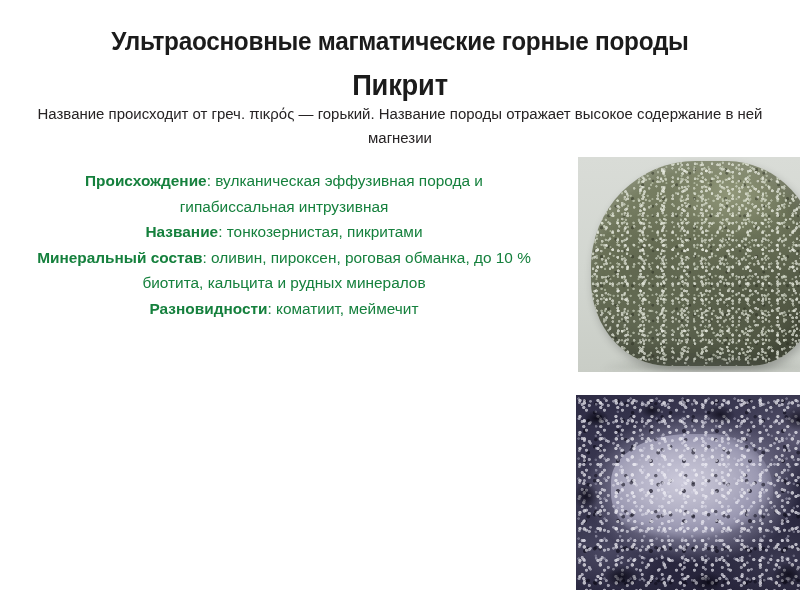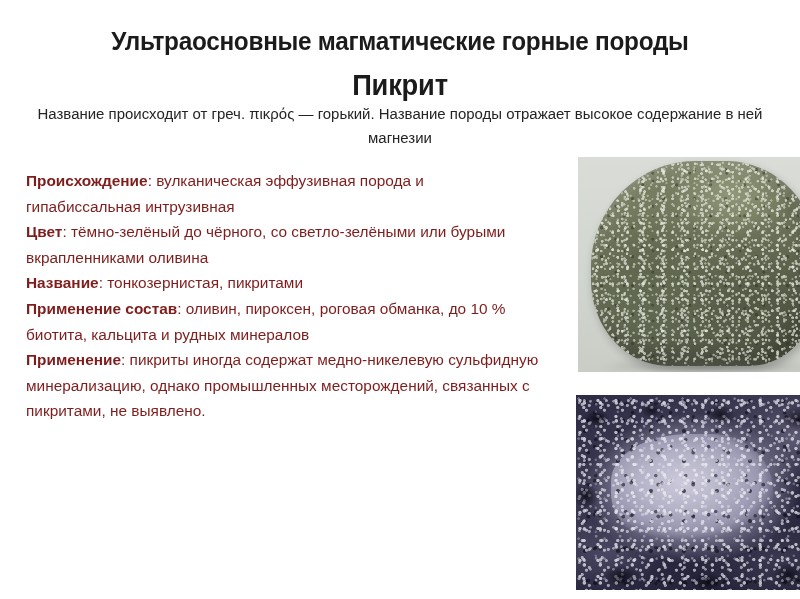--- a/index.html
+++ b/index.html
@@ -71,21 +71,22 @@
   }
 
   
   #body-text {
     position: absolute;
     left: 26px;
     top: 168px;
     width: 516px;
     font-size: 15.4px;
     line-height: 25.6px;
-    color: #7f1d1d;
+    color: #15803d;
+    text-align: center;
   }
   #body-text p {
     margin: 0;
     padding: 0;
     white-space: normal;
   }
   #body-text .term {
     font-weight: 700;
   }
   
@@ -251,37 +252,34 @@
   <h2 class="slide-subtitle">Пикрит</h2>
 
   <p class="etymology">Название происходит от греч. πικρός — горький. Название породы отражает высокое содержание в ней магнезии</p>
 
   <div id="body-text">
 
     <p class="prop">
       <span class="term">Происхождение</span><span>: </span><span>вулканическая эффузивная порода и гипабиссальная интрузивная</span>
     </p>
 
-    <p class="prop">
-      <span class="term">Цвет</span><span>: </span><span>тёмно-зелёный до чёрного, со светло-зелёными или бурыми вкрапленниками оливина</span>
-    </p>
 
     <p class="prop">
       <span class="term">Название</span><span>: </span><span>тонкозернистая, пикритами</span>
     </p>
 
 
     <p class="prop">
-      <span class="term">Применение состав</span><span>: </span><span>оливин, пироксен, роговая обманка, до 10 % биотита, кальцита и рудных минералов</span>
+      <span class="term">Минеральный состав</span><span>: </span><span>оливин, пироксен, роговая обманка, до 10 % биотита, кальцита и рудных минералов</span>
     </p>
 
-
     <p class="prop">
-      <span class="term">Применение</span><span>: </span><span>пикриты иногда содержат медно-никелевую сульфидную минерализацию, однако промышленных месторождений, связанных с пикритами, не выявлено.</span>
+      <span class="term">Разновидности</span><span>: </span><span>коматиит, меймечит</span>
     </p>
+
 
   </div>
 
   <figure class="photo" id="photo-picrite-hand-specimen">
     <div class="photo-inner">
       <div class="rock1-bg"></div>
       <div class="rock1-body">
         <div class="rock1-grain"></div>
       </div>
       <div class="rock1-shadow"></div>

